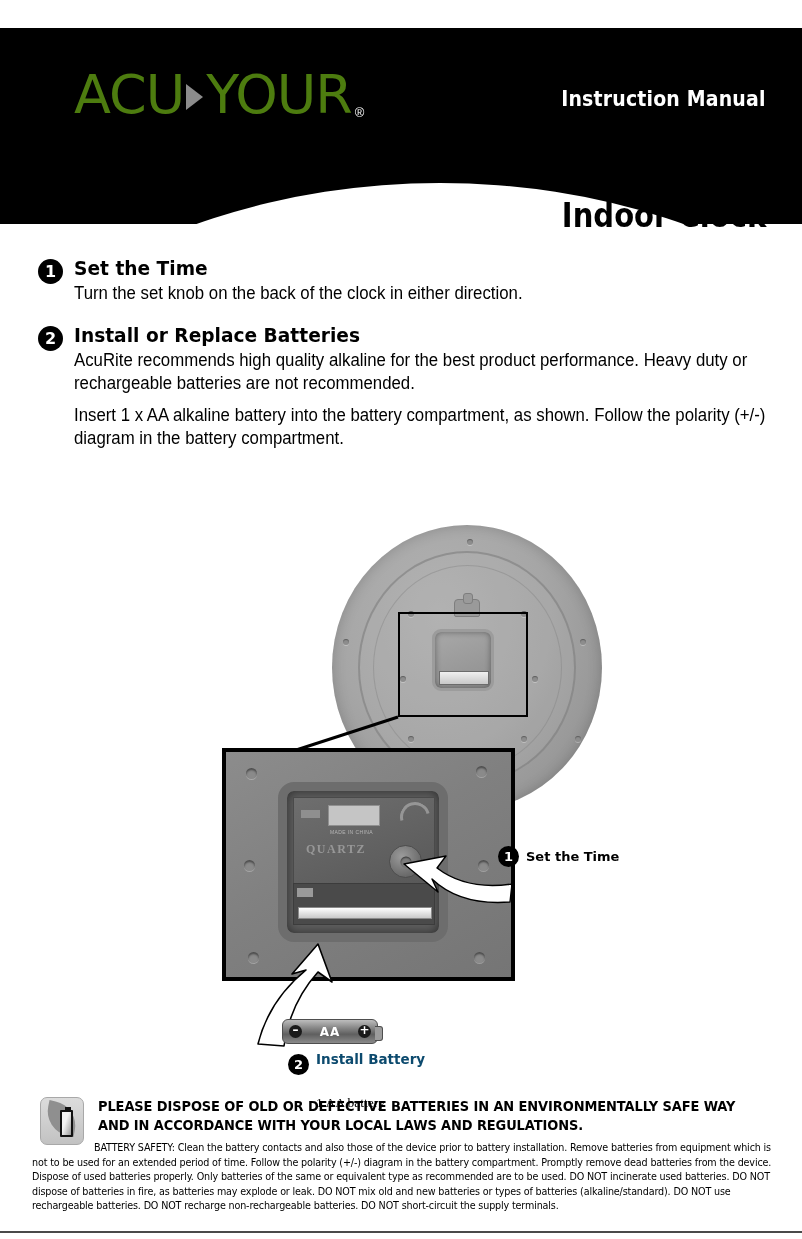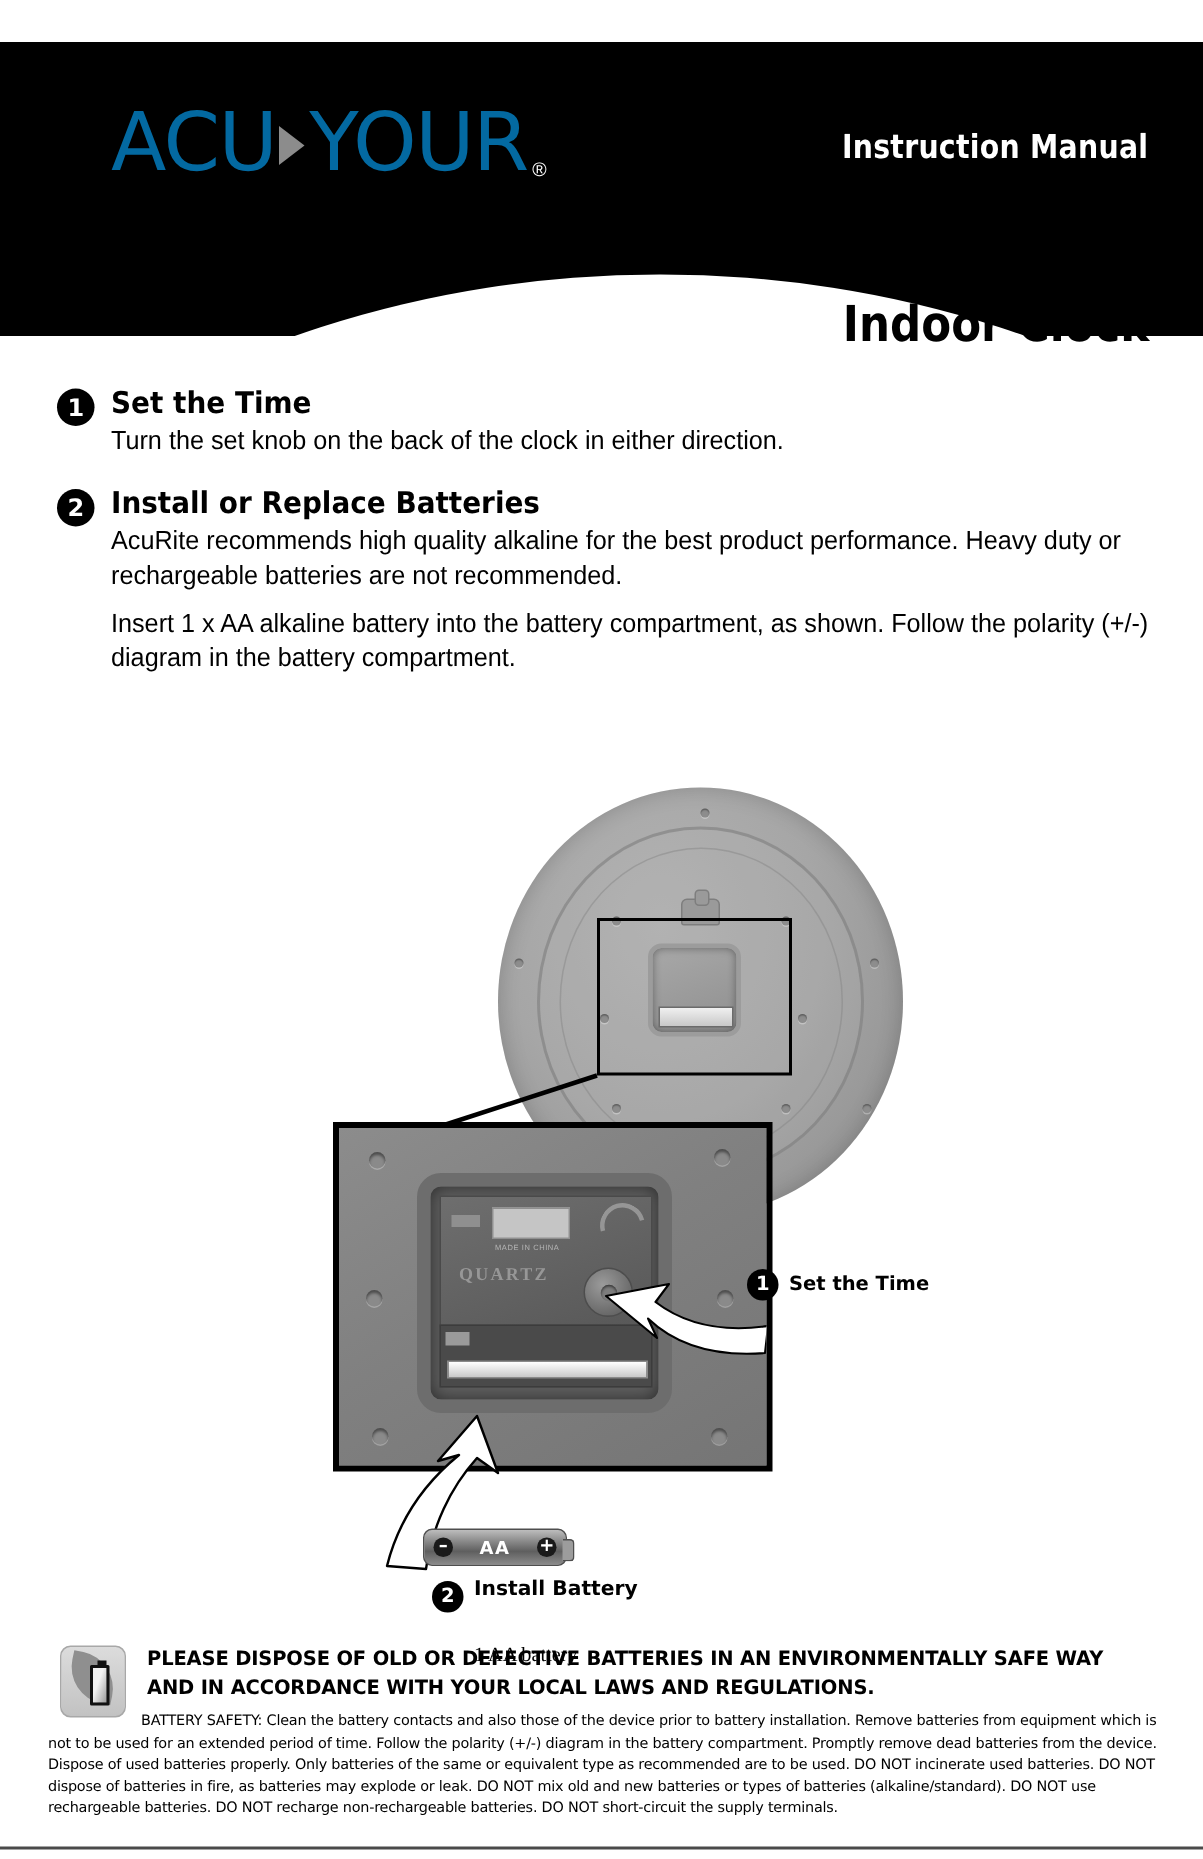--- a/index.html
+++ b/index.html
@@ -46,21 +46,21 @@
     height: 62px;
     display: flex;
     align-items: center;
     z-index: 4;
   }
   .logo-text {
     font-family: "DejaVu Sans", sans-serif;
     font-size: 54px;
     font-weight: 400;
     letter-spacing: -1px;
-    color: #0369a1;
+    color: #4d7c0f;
     line-height: 1;
   }
   .logo-arrow {
     width: 0; height: 0;
     border-top: 13px solid transparent;
     border-bottom: 13px solid transparent;
     border-left: 17px solid #8c8c8c;
     margin: 0 3px 0 2px;
     position: relative;
     top: 2px;
@@ -436,21 +436,21 @@
     display: flex;
     align-items: flex-start;
     gap: 7px;
     z-index: 9;
   }
   .label-install .label-badge { margin-top: 2px; }
   .install-title {
     font-family: "DejaVu Sans", sans-serif;
     font-size: 13.5px;
     font-weight: bold;
-    color: #000000;
+    color: #0c4a6e;
     line-height: 1.12;
     white-space: nowrap;
   }
   .install-sub {
     font-family: Liberation Serif, serif;
     font-size: 13.5px;
     color: #000000;
     line-height: 1.12;
     white-space: nowrap;
     margin-top: 28px;

